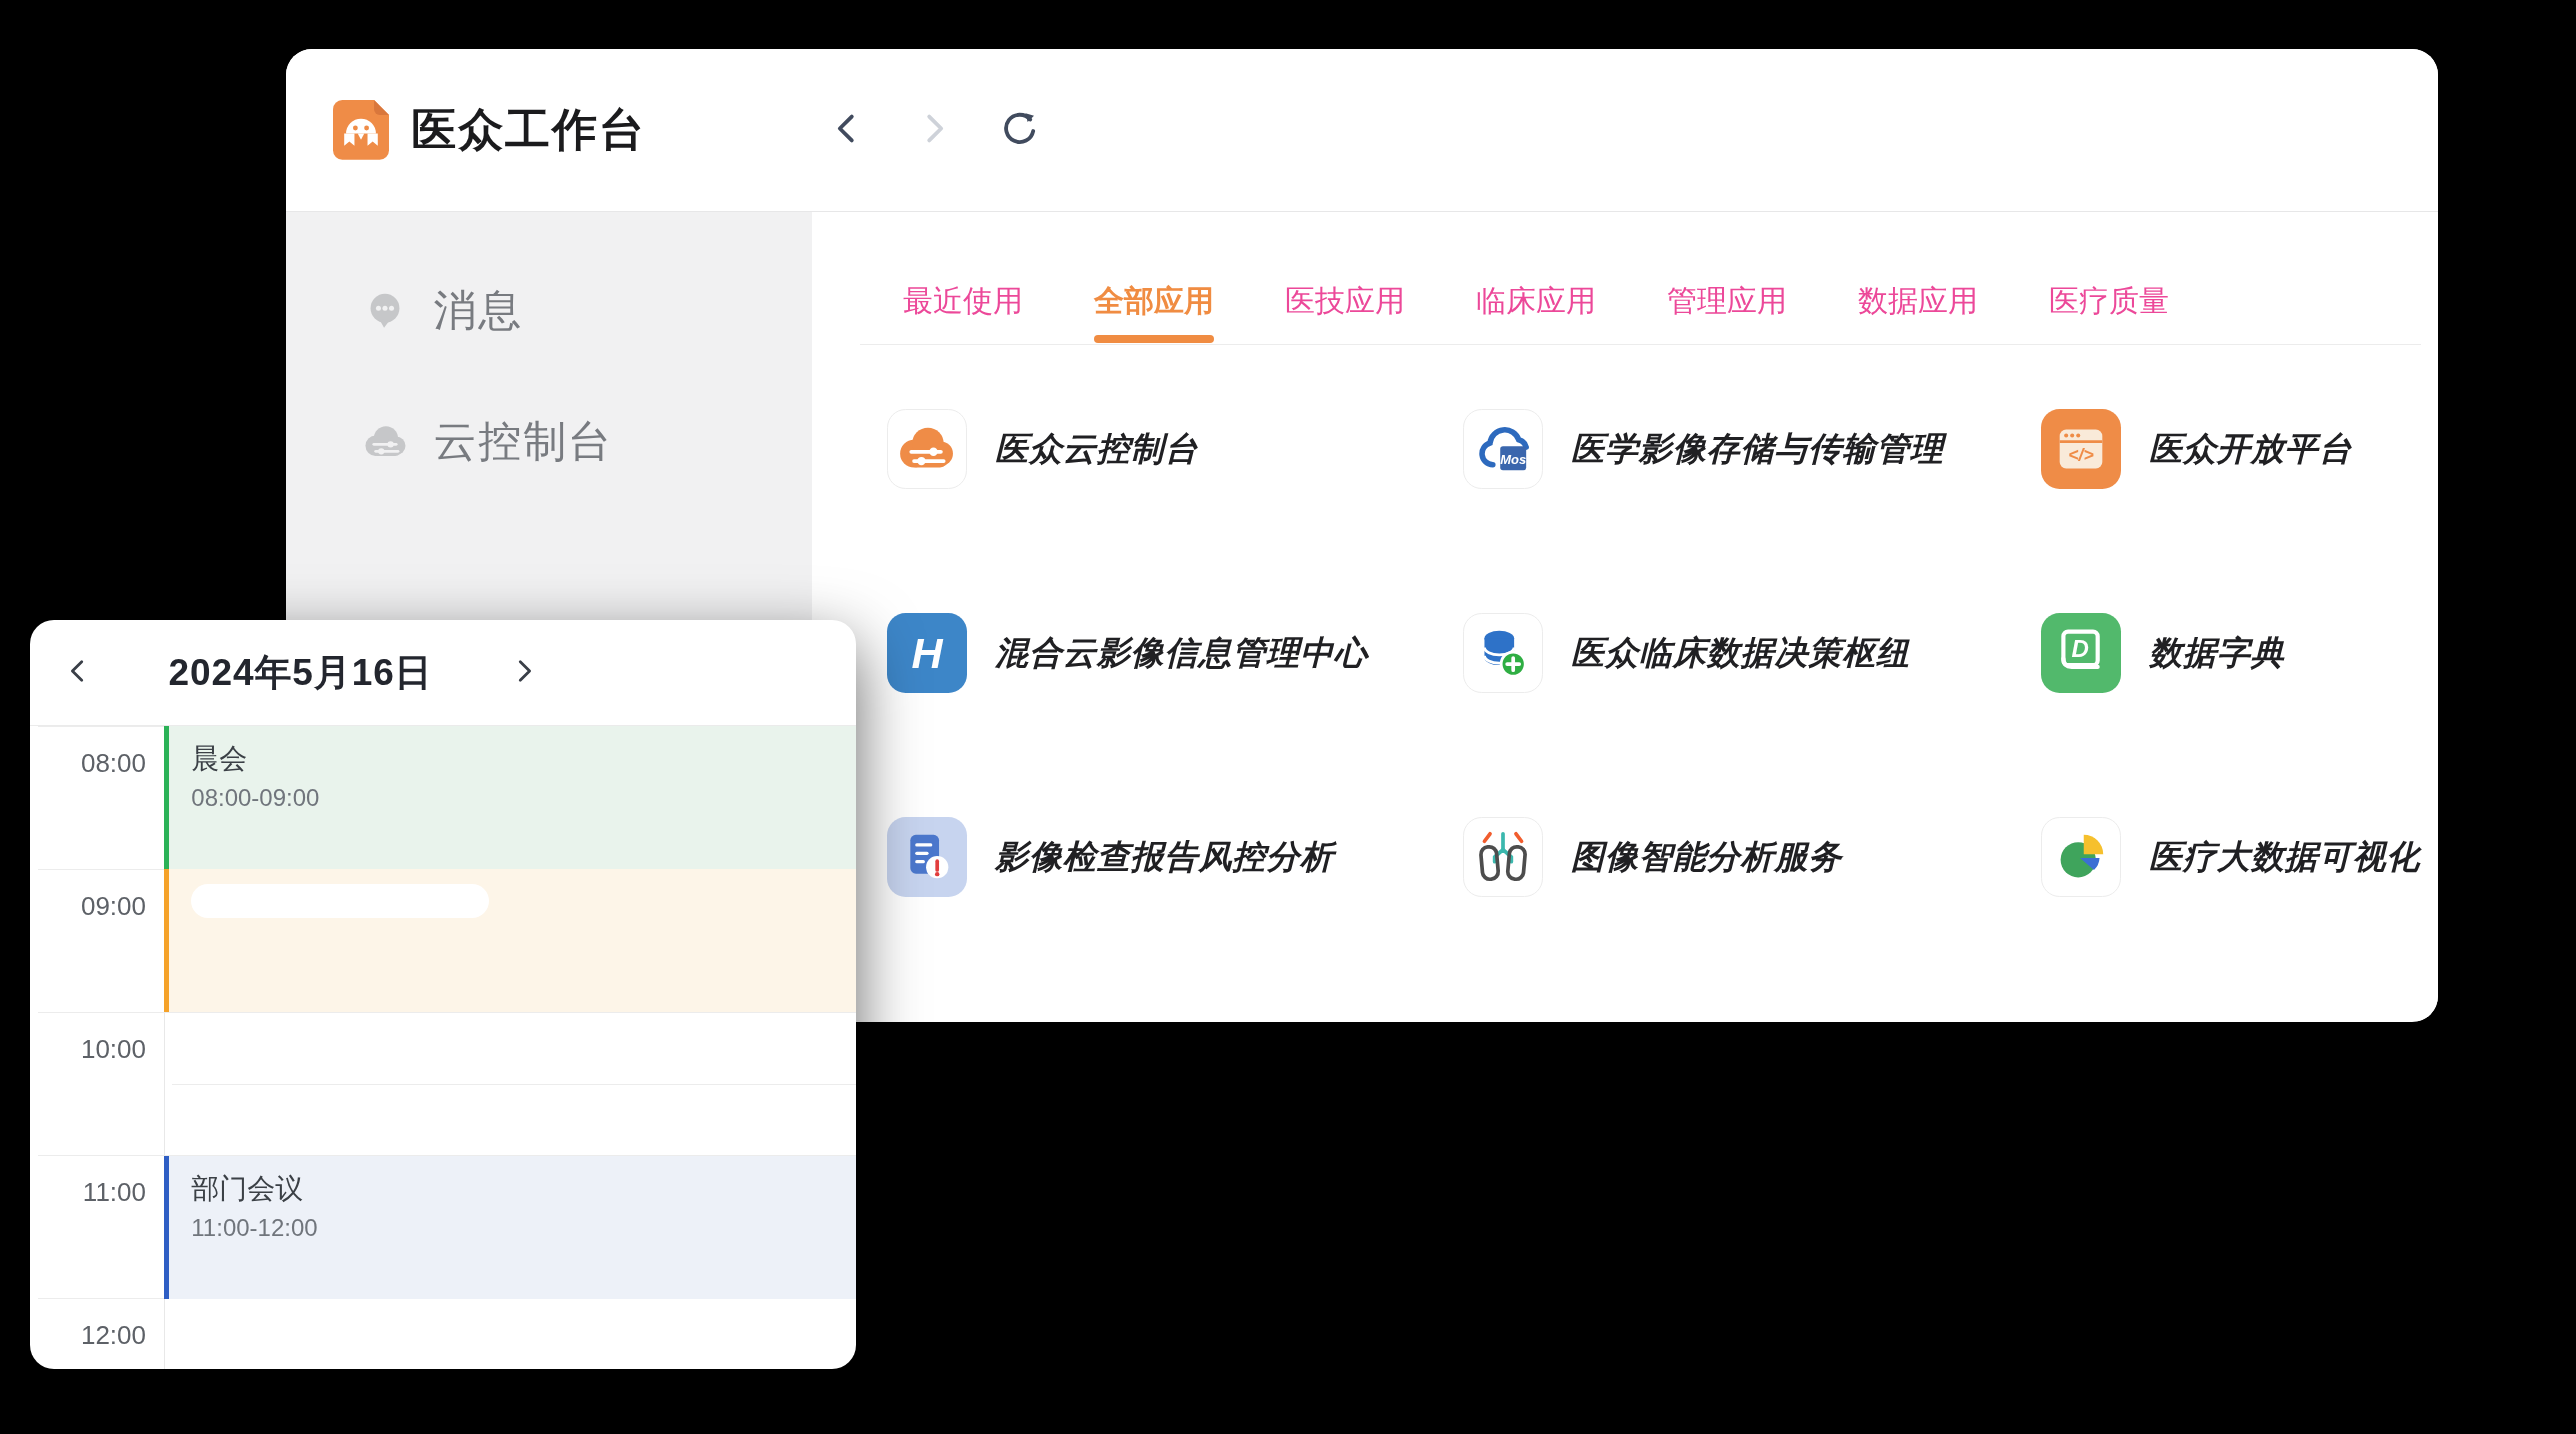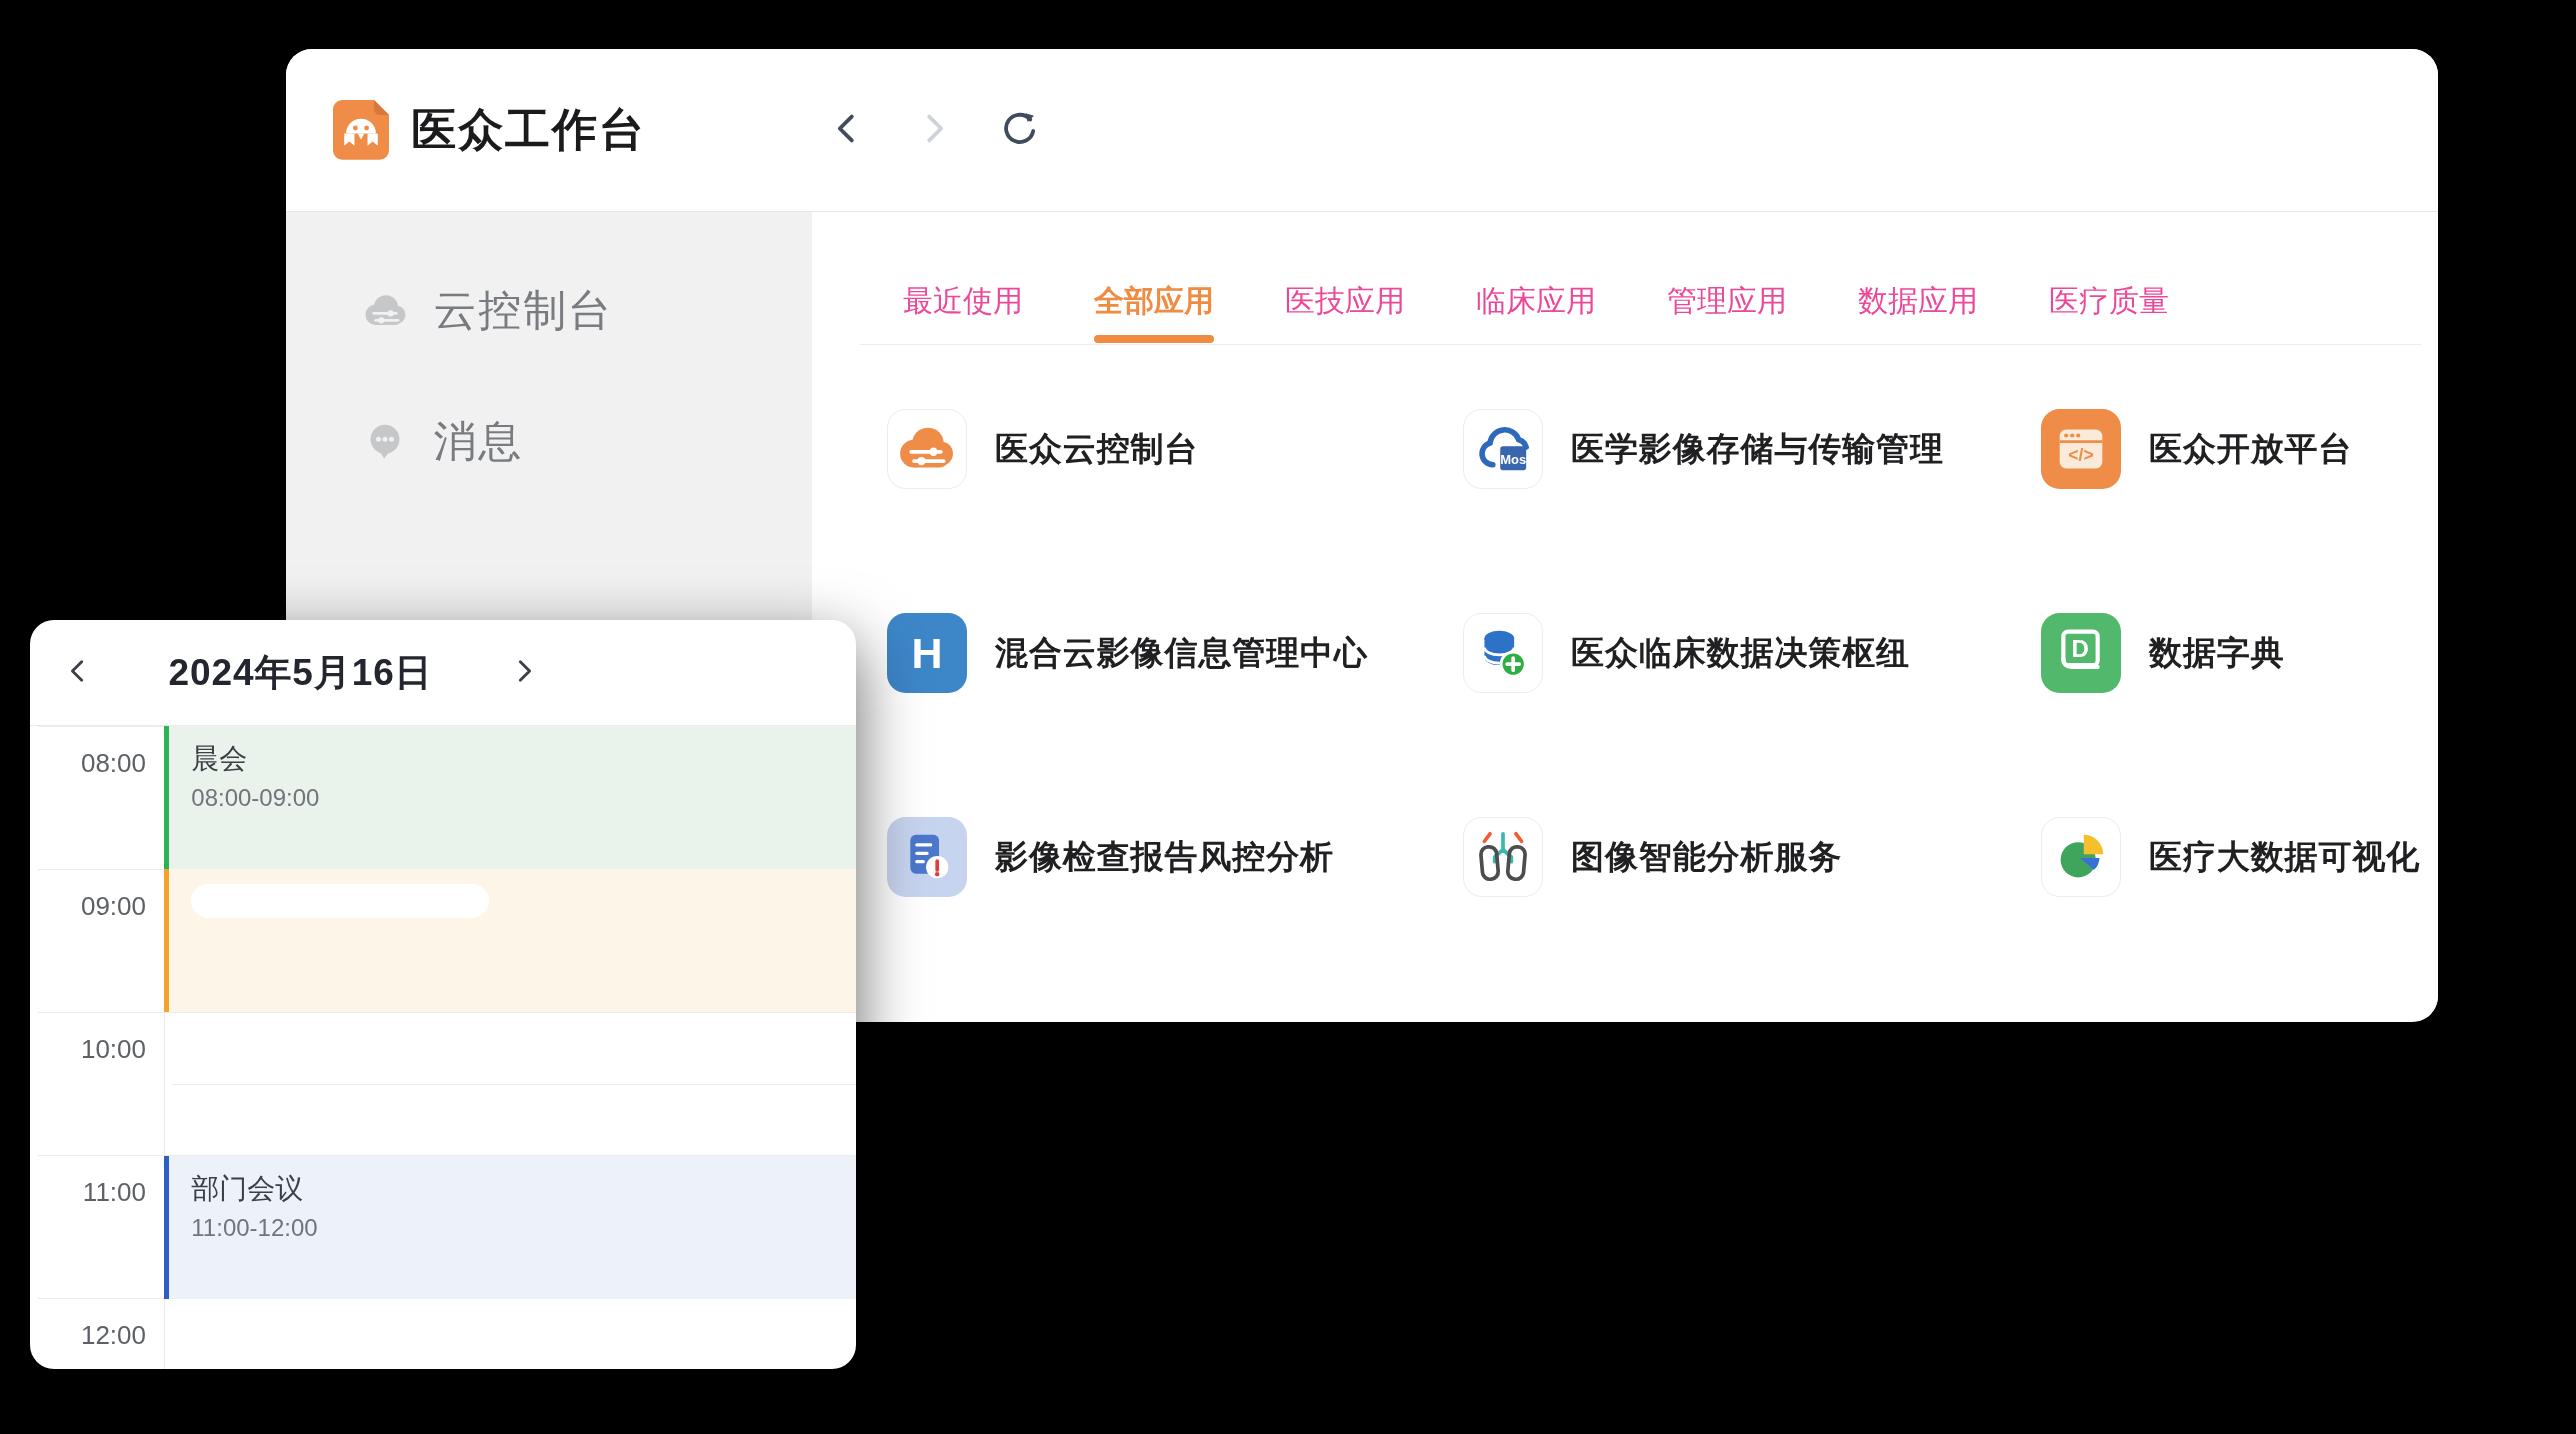--- a/index.html
+++ b/index.html
@@ -28,21 +28,21 @@
 
   .content{position:relative;flex:1;background:#fff;}
   .tabs{position:absolute;left:91px;top:69px;display:flex;gap:71px;}
   .tab{position:relative;font-size:30px;color:#ec4899;padding-bottom:13px;cursor:pointer;white-space:nowrap;}
   .tab.active{color:var(--accent-orange,#f08c42);font-weight:bold;}
   .tab.active::after{content:"";position:absolute;left:0;right:0;top:54px;height:8.4px;border-radius:4.7px;
     background:var(--accent-orange,#f08c42);}
   .tabline{position:absolute;left:48px;right:17px;top:132px;height:0.9px;background:#ececec;}
 
   .grid{position:absolute;left:75px;top:197px;display:grid;grid-template-columns:576px 578px 521px;
-    grid-auto-rows:80px;row-gap:124px;}
+    grid-auto-rows:80px;row-gap:124px;font-style:italic;}
   .appitem{display:flex;align-items:center;cursor:pointer;}
   .appicon{width:80px;height:80px;border-radius:18.6px;flex:0 0 auto;display:flex;align-items:center;justify-content:center;overflow:hidden;}
   .appicon.card{background:#fff;border:1.9px solid #ececec;}
   .appicon.fill-orange{background:var(--brand-orange,#ef8c47);}
   .appicon.fill-blue{background:#3d86c8;}
   .appicon.fill-green{background:#52b96c;}
   .appicon.fill-peri{background:#c7d4ef;}
   .appicon svg{width:76px;height:76px;}
   .letter-big{color:#fff;font-size:43px;font-weight:bold;}
   .applabel{margin-left:28px;font-size:33px;font-weight:600;color:#202023;letter-spacing:0.9px;white-space:nowrap;}
@@ -116,48 +116,48 @@
         </button>
       </div>
     </div>
 
     <div class="win-body">
 
       <div class="side">
         <div class="sitem">
           <span class="sicon">
             <svg viewBox="0 0 58 58">
+              <circle cx="29" cy="26" r="15.5" fill="currentColor"></circle>
+              <path d="M23 38 l5 9 l6 -8 z" fill="currentColor"></path>
+              <circle cx="22" cy="26" r="2.7" fill="#f1f1f2"></circle>
+                <circle cx="29" cy="26" r="2.7" fill="#f1f1f2"></circle>
+                <circle cx="36" cy="26" r="2.7" fill="#f1f1f2"></circle>
+            </svg>
+          </span>
+          <span class="slabel">消息</span>
+        </div>
+        <div class="sitem">
+          <span class="sicon">
+            <svg viewBox="0 0 58 58">
               <g fill="currentColor">
                 <circle cx="19" cy="33" r="11"></circle>
                   <circle cx="30" cy="25" r="13"></circle>
                   <circle cx="41" cy="33" r="10"></circle>
                 <rect x="14" y="30" width="33" height="14" rx="7"></rect>
               </g>
               <g stroke="#f1f1f2" stroke-width="3" stroke-linecap="round">
                 <line x1="17" y1="31.5" x2="41" y2="31.5"></line>
                   <line x1="19" y1="39" x2="43" y2="39"></line>
               </g>
               <circle cx="35" cy="31.5" r="3.4" fill="#f1f1f2"></circle>
                 <circle cx="25" cy="39" r="3.4" fill="#f1f1f2"></circle>
             </svg>
           </span>
           <span class="slabel">云控制台</span>
         </div>
-        <div class="sitem">
-          <span class="sicon">
-            <svg viewBox="0 0 58 58">
-              <circle cx="29" cy="26" r="15.5" fill="currentColor"></circle>
-              <path d="M23 38 l5 9 l6 -8 z" fill="currentColor"></path>
-              <circle cx="22" cy="26" r="2.7" fill="#f1f1f2"></circle>
-                <circle cx="29" cy="26" r="2.7" fill="#f1f1f2"></circle>
-                <circle cx="36" cy="26" r="2.7" fill="#f1f1f2"></circle>
-            </svg>
-          </span>
-          <span class="slabel">消息</span>
-        </div>
       </div>
 
       <div class="content">
         <div class="tabs">
           <span class="tab">最近使用</span>
           <span class="tab active">全部应用</span>
           <span class="tab">医技应用</span>
           <span class="tab">临床应用</span>
           <span class="tab">管理应用</span>
           <span class="tab">数据应用</span>

